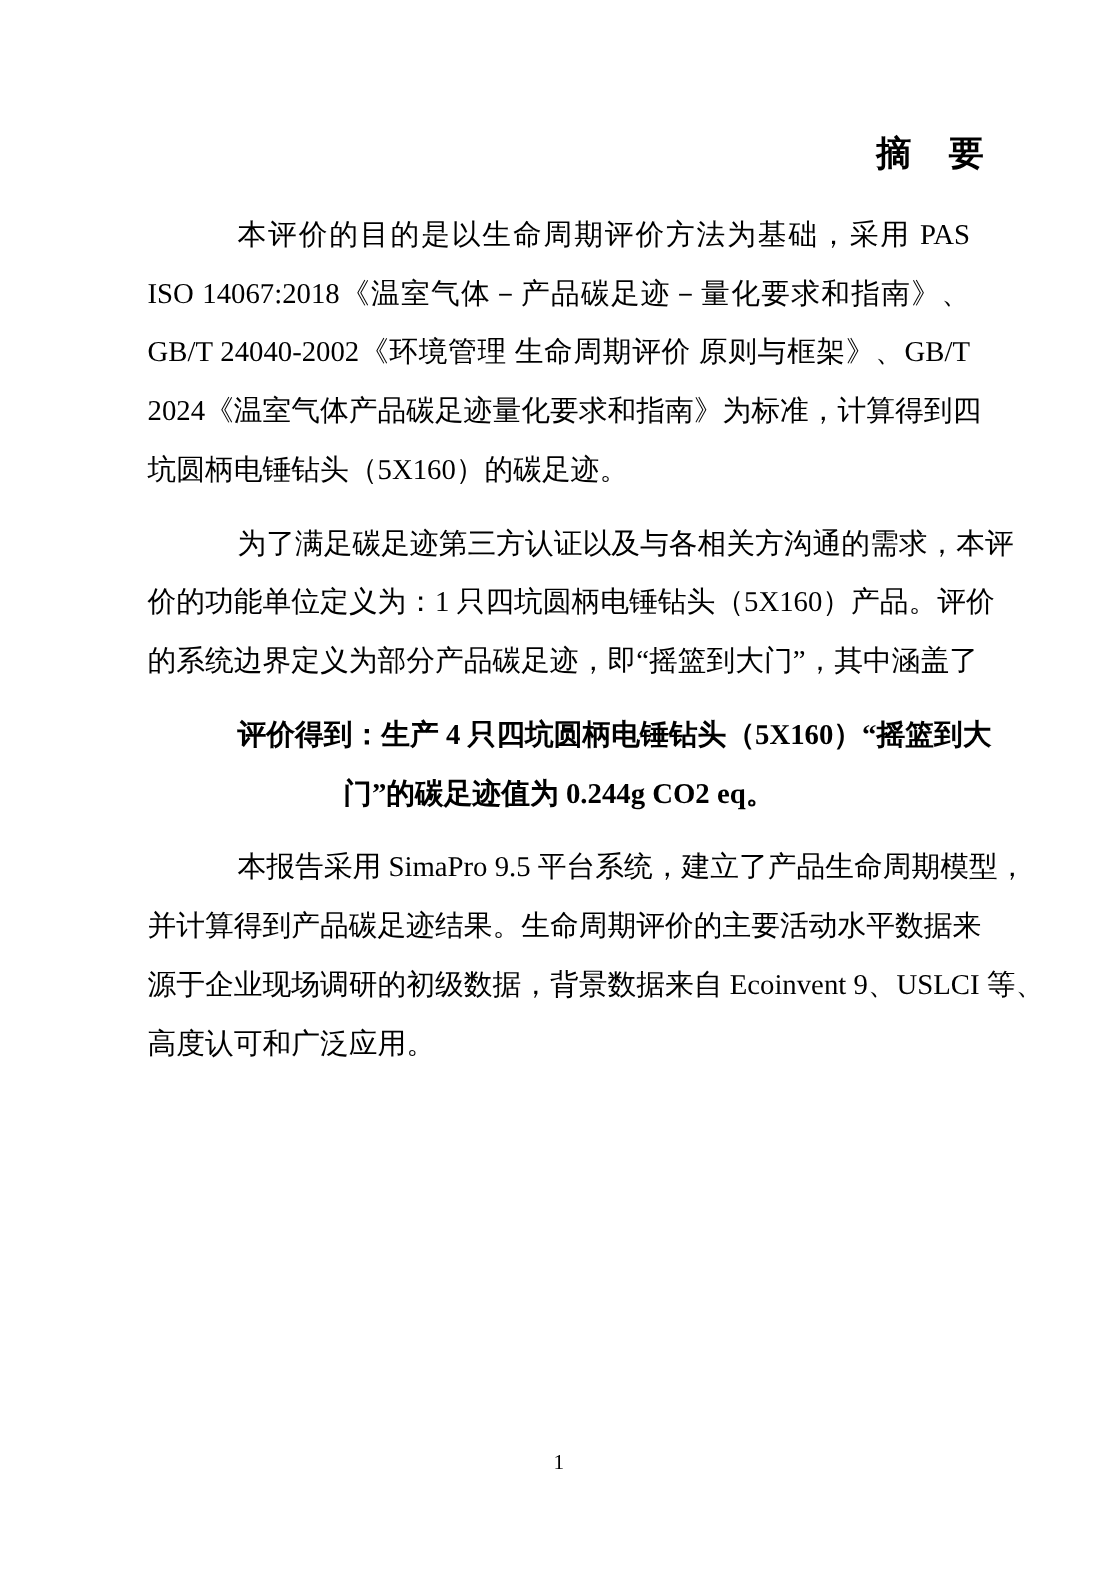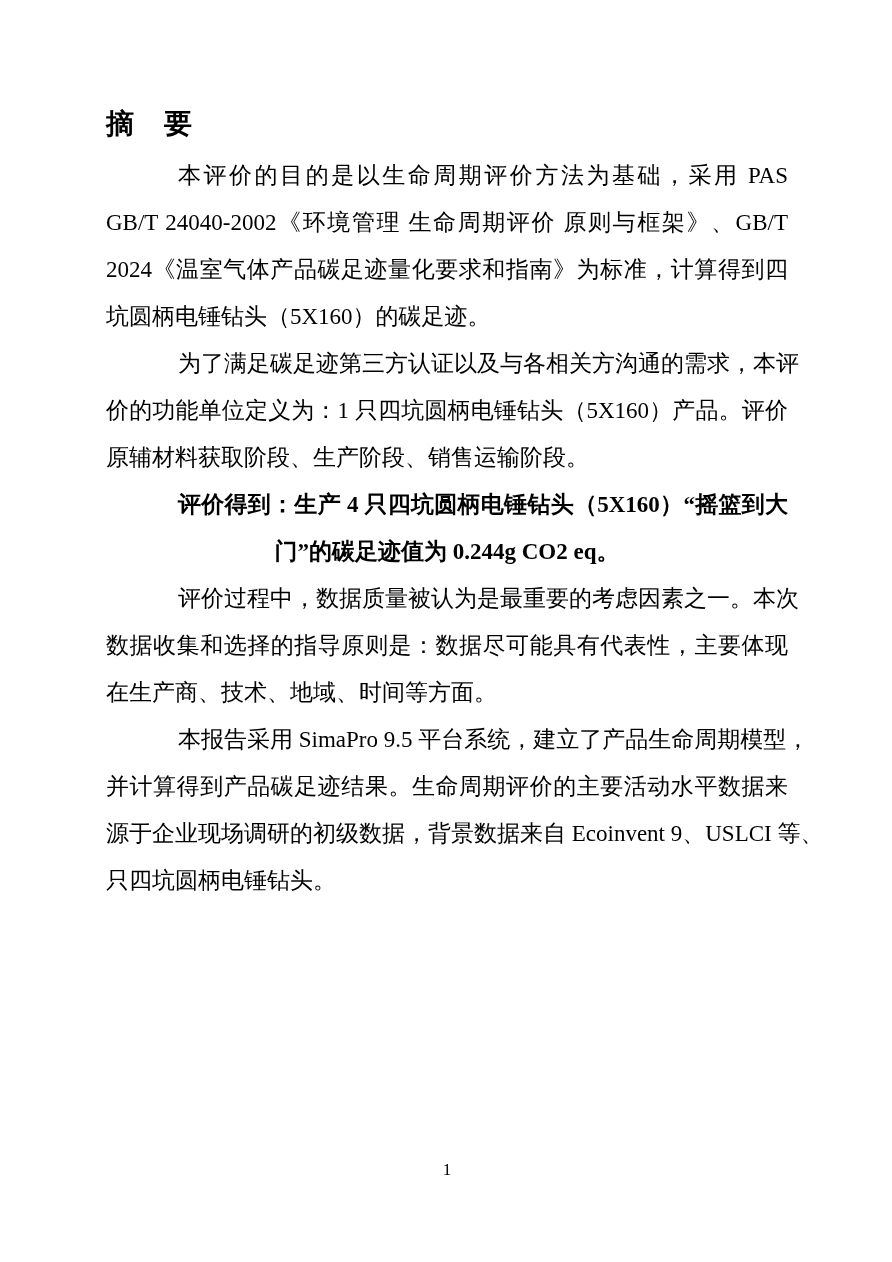--- a/index.html
+++ b/index.html
@@ -15,34 +15,34 @@
     color: #000000;
     font-family: "Liberation Serif", "DejaVu Serif", serif;
     overflow: hidden;
   }
   .doc-title {
     position: absolute;
     top: 104px;
     left: 106px;
     width: 682px;
     margin: 0;
-    text-align: left;
+    text-align: right;
     font-size: 28px;
     font-weight: bold;
     line-height: 40px;
     letter-spacing: 1px;
   }
   .body-text {
     position: absolute;
     top: 152px;
     left: 106px;
     width: 682px;
   }
   .paragraph {
-    margin: 0;
+    margin: 12px;
     padding: 0;
   }
   .paragraph.bold .line {
     font-weight: bold;
     text-align: center;
   }
   .line {
     height: 47px;
     line-height: 47px;
     font-size: 23px;
@@ -72,42 +72,38 @@
 </style>
 </head>
 <body>
 
 <div class="page">
   <h1 class="doc-title">摘　要</h1>
 
   <div class="body-text">
       <div class="paragraph">
         <div class="line indent">本评价的目的是以生命周期评价方法为基础，采用 PAS</div>
+        <div class="line">ISO 14067:2018《温室气体－产品碳足迹－量化要求和指南》、</div>
         <div class="line">GB/T 24040-2002《环境管理 生命周期评价 原则与框架》、GB/T</div>
         <div class="line">2024《温室气体产品碳足迹量化要求和指南》为标准，计算得到四</div>
         <div class="line last">坑圆柄电锤钻头（5X160）的碳足迹。</div>
       </div>
       <div class="paragraph">
         <div class="line indent">为了满足碳足迹第三方认证以及与各相关方沟通的需求，本评</div>
         <div class="line">价的功能单位定义为：1 只四坑圆柄电锤钻头（5X160）产品。评价</div>
-        <div class="line last">原辅材料获取阶段、生产阶段、销售运输阶段。</div>
+        <div class="line">的系统边界定义为部分产品碳足迹，即“摇篮到大门”，其中涵盖了</div>
       </div>
       <div class="paragraph bold">
         <div class="line indent">评价得到：生产 4 只四坑圆柄电锤钻头（5X160）“摇篮到大</div>
         <div class="line last">门”的碳足迹值为 0.244g CO2 eq。</div>
       </div>
       <div class="paragraph">
-        <div class="line indent">评价过程中，数据质量被认为是最重要的考虑因素之一。本次</div>
-        <div class="line">数据收集和选择的指导原则是：数据尽可能具有代表性，主要体现</div>
-        <div class="line last">在生产商、技术、地域、时间等方面。</div>
-      </div>
-      <div class="paragraph">
         <div class="line indent">本报告采用 SimaPro 9.5 平台系统，建立了产品生命周期模型，</div>
         <div class="line">并计算得到产品碳足迹结果。生命周期评价的主要活动水平数据来</div>
         <div class="line">源于企业现场调研的初级数据，背景数据来自 Ecoinvent 9、USLCI 等、</div>
-        <div class="line last">只四坑圆柄电锤钻头。</div>
+        <div class="line last">高度认可和广泛应用。</div>
       </div>
     </div>
 
   <div class="page-footer">
     <span>1</span>
   </div>
 </div>
 
 </body></html>

